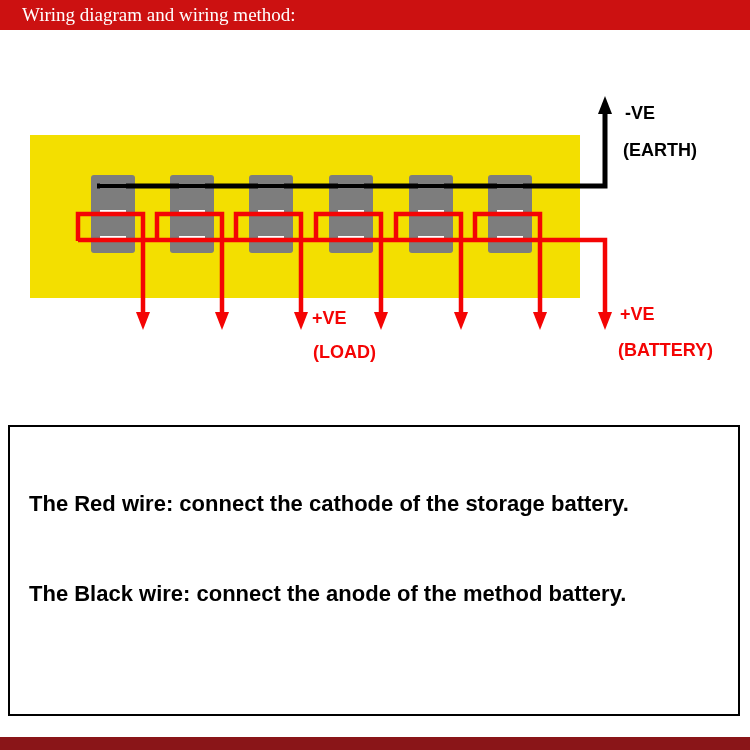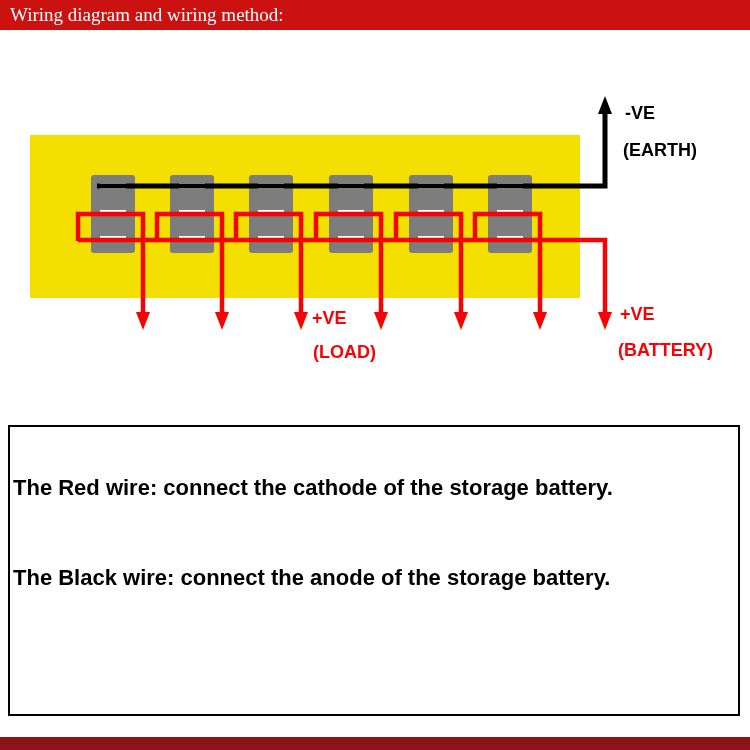--- a/index.html
+++ b/index.html
@@ -13,21 +13,21 @@
   }
   .banner {
     position: absolute;
     top: 0; left: 0;
     width: 750px; height: 30px;
     background: var(--banner_red, #cc1111);
     color: #ffffff;
     font-family: "Liberation Serif", serif;
     font-size: 19px;
     line-height: 29px;
-    padding-left: 10px;
+    padding-left: 22px;
     box-sizing: border-box;
     white-space: nowrap;
   }
   .diagram-svg {
     position: absolute;
     top: 40px; left: 0;
     width: 750px; height: 380px;
   }
   .panel        { fill: var(--panel_yellow, #f3df00); }
   .switch-body  { fill: var(--switch_gray, #7d7d7d); }
@@ -47,21 +47,21 @@
     position: absolute;
     left: 8px; top: 425px;
     width: 732px; height: 291px;
     border: 2px solid #000000;
     box-sizing: border-box;
     background: #ffffff;
   }
   .note-line {
     position: absolute;
     left: 3px;
-    margin: 0;
+    margin: 16px;
     font-weight: bold;
     font-size: 22px;
     color: #000000;
     white-space: nowrap;
   }
   .note-1 { top: 48px; }
   .note-2 { top: 138px; }
   .note-3 { top: 226px; }
   .bottom-bar {
     position: absolute;
@@ -153,18 +153,18 @@
     <text class="label label-black" x="625" y="79">-VE</text>
     <text class="label label-black" x="623" y="116">(EARTH)</text>
     <text class="label label-red" x="312" y="284">+VE</text>
     <text class="label label-red" x="313" y="318">(LOAD)</text>
     <text class="label label-red" x="620" y="280">+VE</text>
     <text class="label label-red" x="618" y="316">(BATTERY)</text>
   </svg>
 
   <div class="notes">
     <p class="note-line note-1">The Red wire: connect the cathode of the storage battery.</p>
-    <p class="note-line note-2">The Black wire: connect the anode of the storage battery.</p>
+    <p class="note-line note-2">The Black wire: connect the anode of the method battery.</p>
   </div>
 
   <div class="bottom-bar"></div>
 
 </div>
 
 </body></html>

